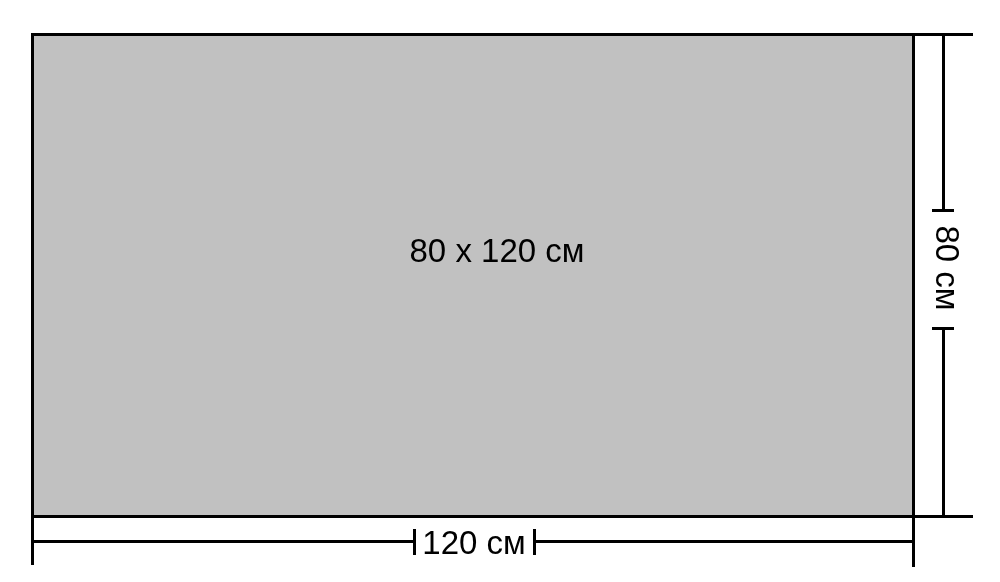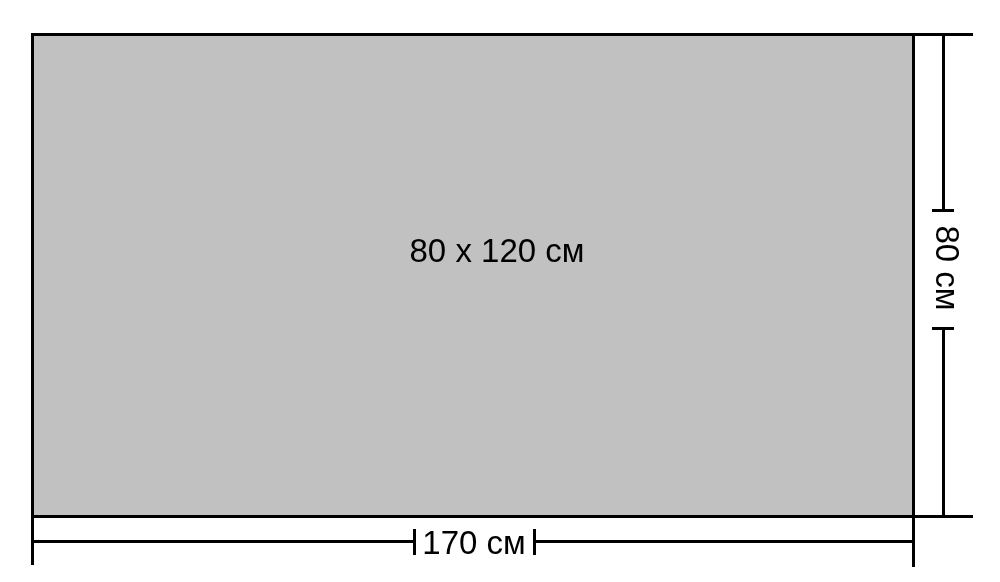--- a/index.html
+++ b/index.html
@@ -48,21 +48,21 @@
 
   <div class="rect"></div>
 
   <div class="line" style="left:915px; top:33px;  width:58px; height:3px;"></div>
   <div class="line" style="left:915px; top:515px; width:58px; height:3px;"></div>
   <div class="line" style="left:31px;  top:518px; width:3px;  height:47px;"></div>
   <div class="line" style="left:912px; top:518px; width:3px;  height:49px;"></div>
 
   <div class="line" style="left:31px;  top:540px; width:383px; height:3px;"></div>
   <div class="line" style="left:413px; top:529px; width:3px;   height:26px;"></div>
-  <div class="label" style="left:474px; top:542px;">170 см</div>
+  <div class="label" style="left:474px; top:542px;">120 см</div>
   <div class="line" style="left:533px; top:529px; width:3px;   height:26px;"></div>
   <div class="line" style="left:536px; top:540px; width:379px; height:3px;"></div>
 
   <div class="line" style="left:942px; top:36px;  width:3px;  height:173px;"></div>
   <div class="line" style="left:932px; top:209px; width:22px; height:3px;"></div>
   <div class="label rotated" style="left:947px; top:268px;">80 см</div>
   <div class="line" style="left:932px; top:327px; width:22px; height:3px;"></div>
   <div class="line" style="left:942px; top:330px; width:3px;  height:188px;"></div>
 
   <div class="label" style="left:497px; top:250px;">80 x 120 см</div>

